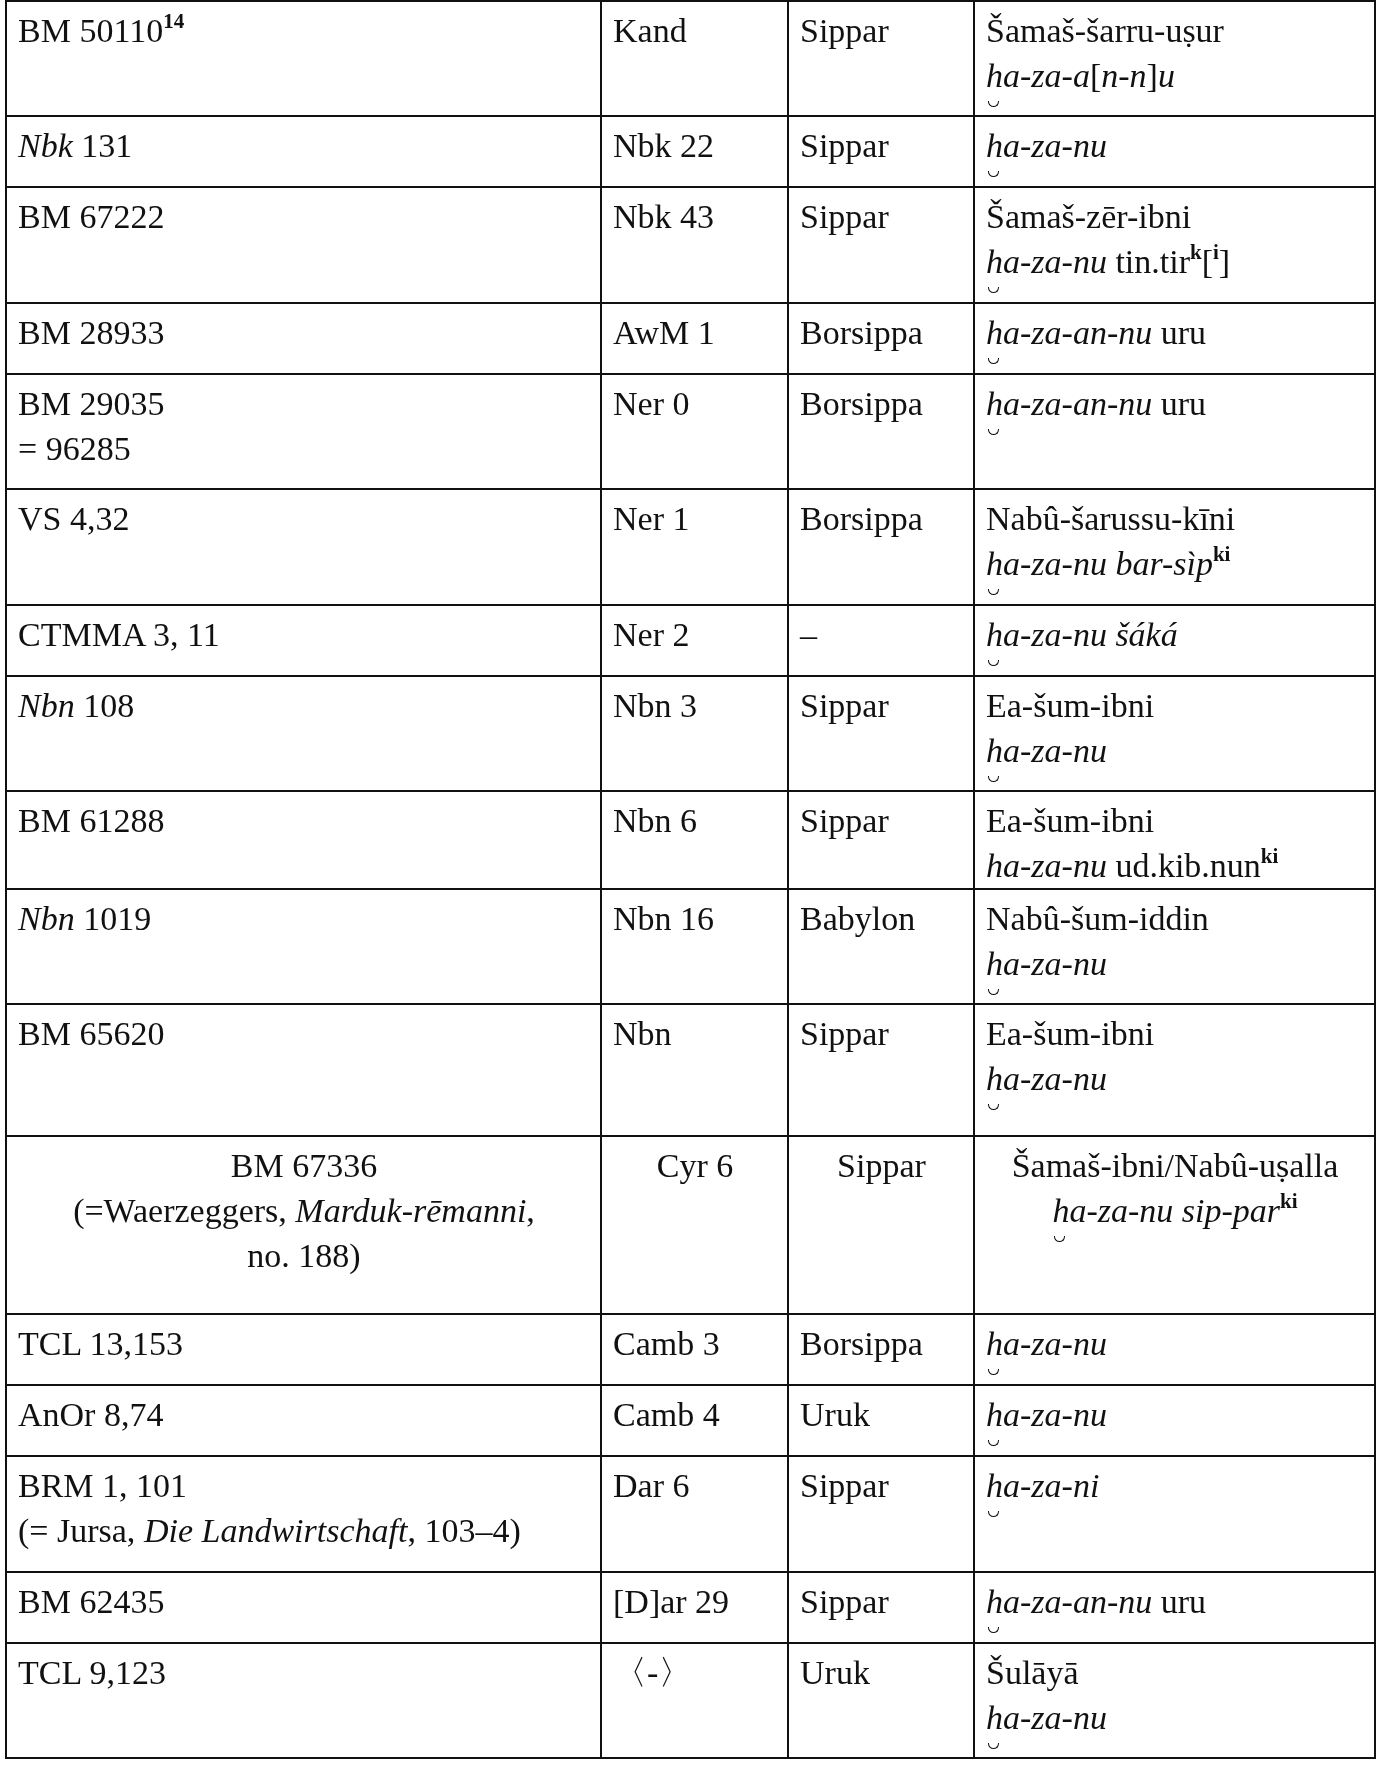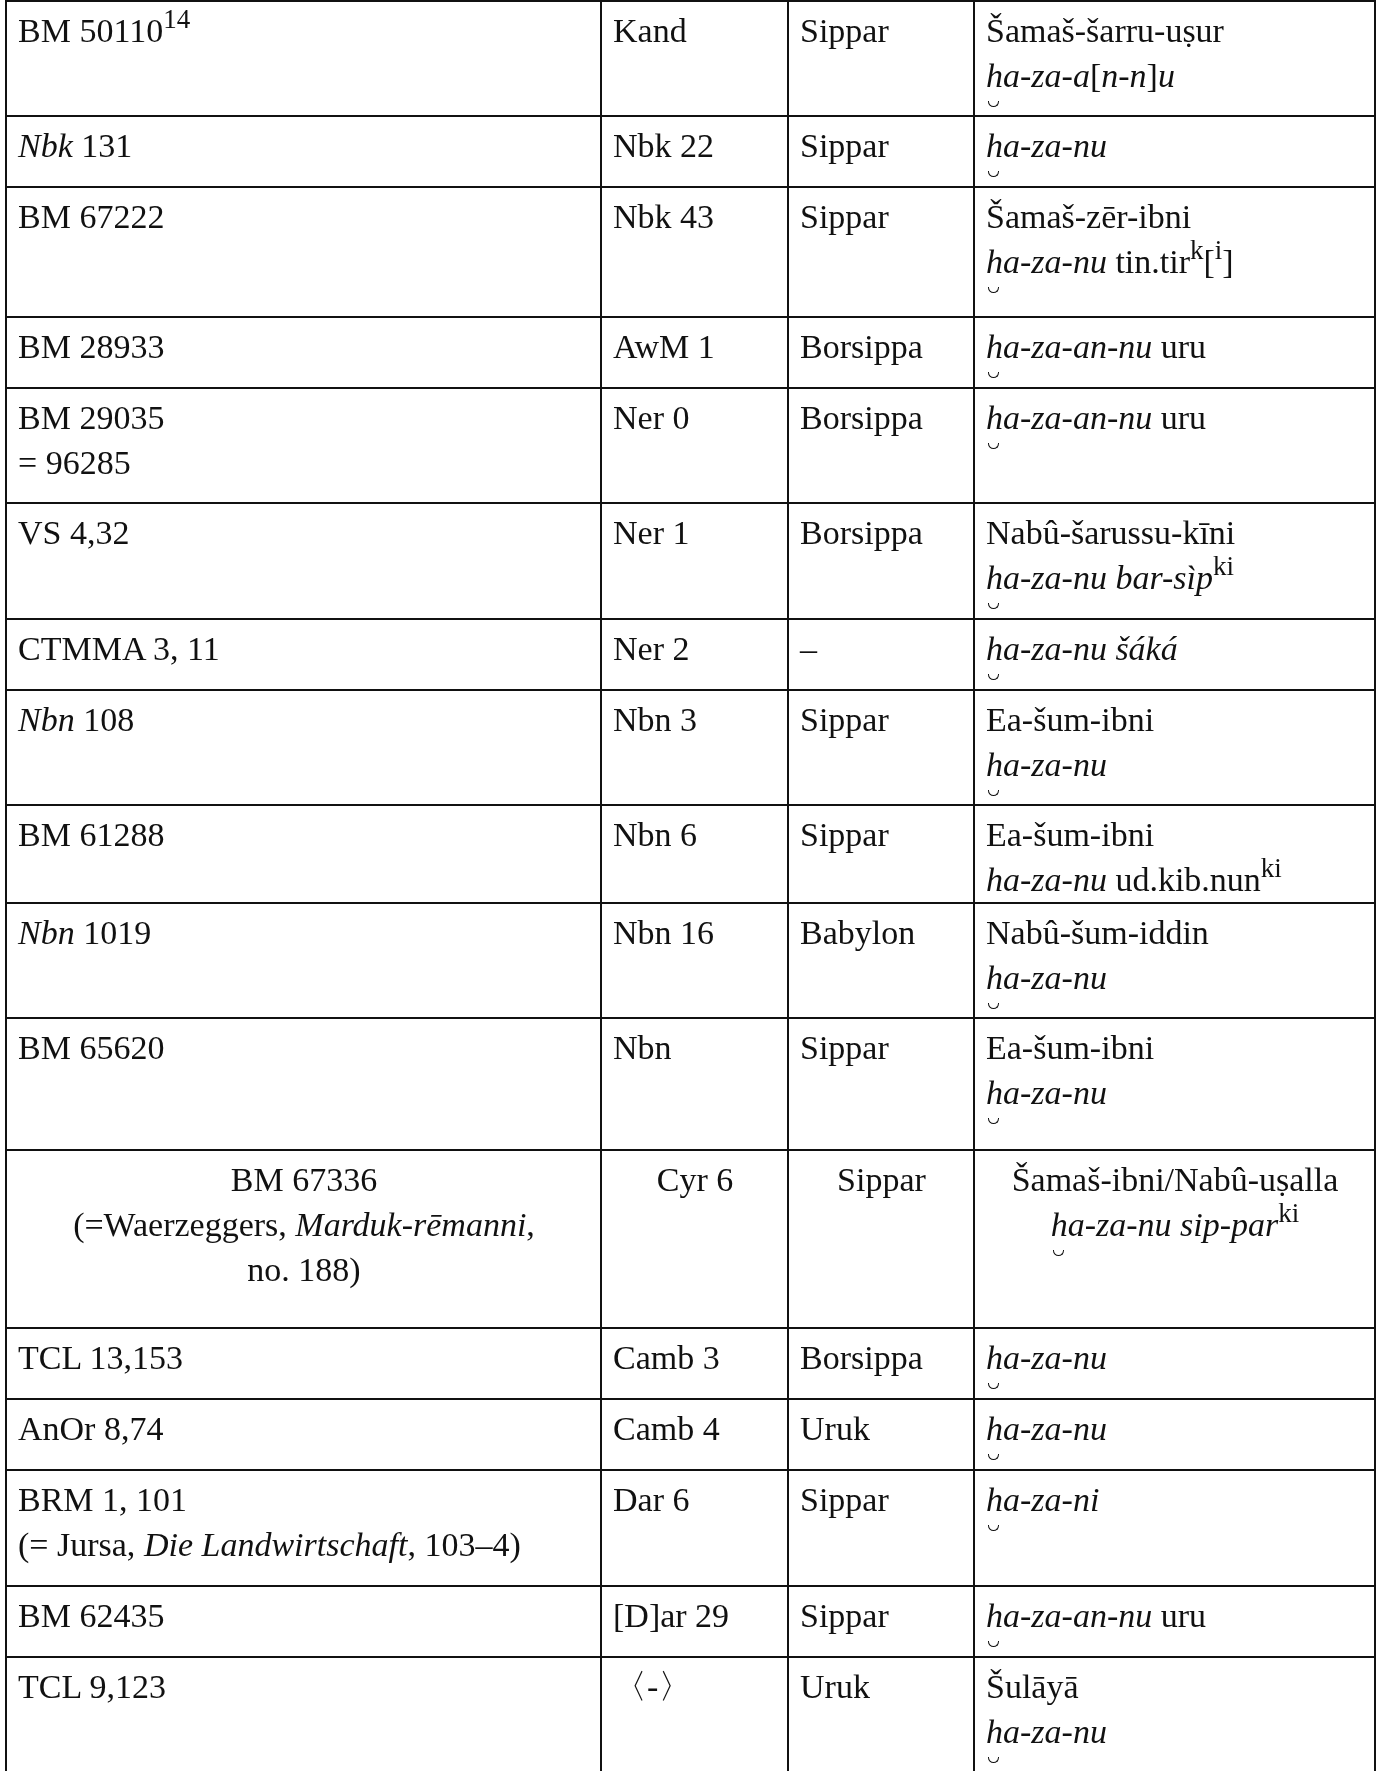--- a/index.html
+++ b/index.html
@@ -34,23 +34,24 @@
       overflow: hidden;
       white-space: nowrap;
     }
     col.c1 { width: 595px; }
     col.c2 { width: 187px; }
     col.c3 { width: 186px; }
     col.c4 { width: 401px; }
     .line { display: block; }
     i, .it { font-style: italic; }
     sup {
-      font-size: 27px;
+      font-size: 21px;
       line-height: 0;
       vertical-align: 14px;
+      font-weight: bold;
     }
     .h-breve {
       position: relative;
       display: inline-block;
     }
     .h-breve::after {
       content: "";
       position: absolute;
       left: 2px;
       bottom: -9px;
@@ -86,21 +87,21 @@
       <tr style="height: 71px;">
         <td>
           <span class="line"><i>Nbk</i><span> 131</span></span>
         </td>
         <td>Nbk 22</td>
         <td>Sippar</td>
         <td>
           <span class="line"><i class="h-breve">h</i><i>a-za-nu</i></span>
         </td>
       </tr>
-      <tr style="height: 130px;">
+      <tr style="height: 116px;">
         <td>
           <span class="line"><span>BM 67222</span></span>
         </td>
         <td>Nbk 43</td>
         <td>Sippar</td>
         <td>
           <span class="line"><span>Šamaš-zēr-ibni</span></span>
           <span class="line"><i class="h-breve">h</i><i>a-za-nu</i><span>  tin.tir</span><sup>k</sup><span>[</span><sup>i</sup><span>]</span></span>
         </td>
       </tr>

